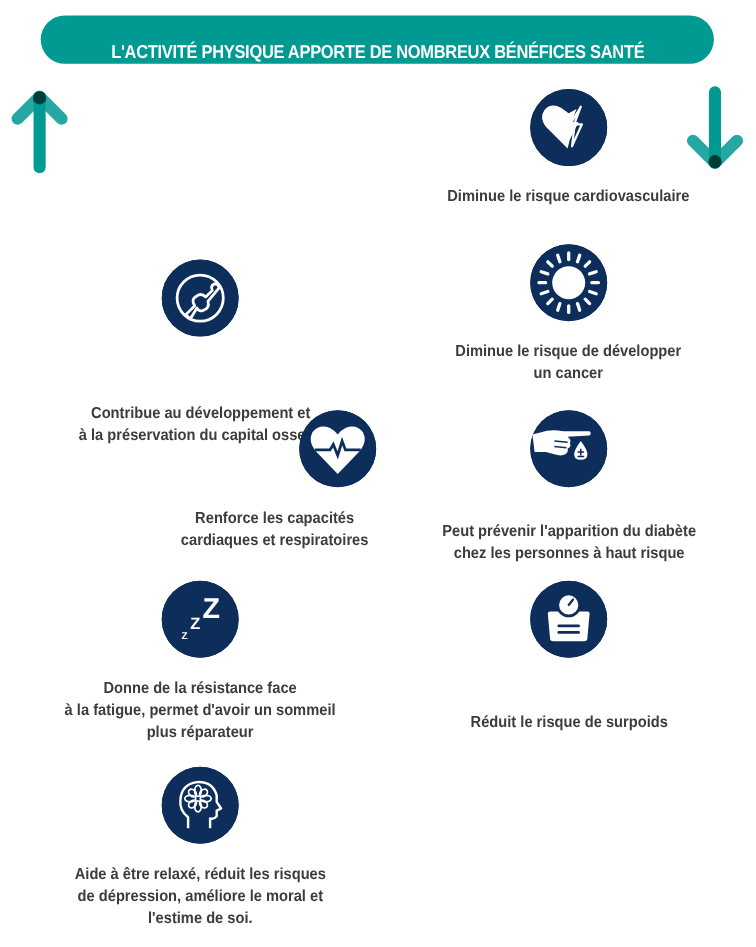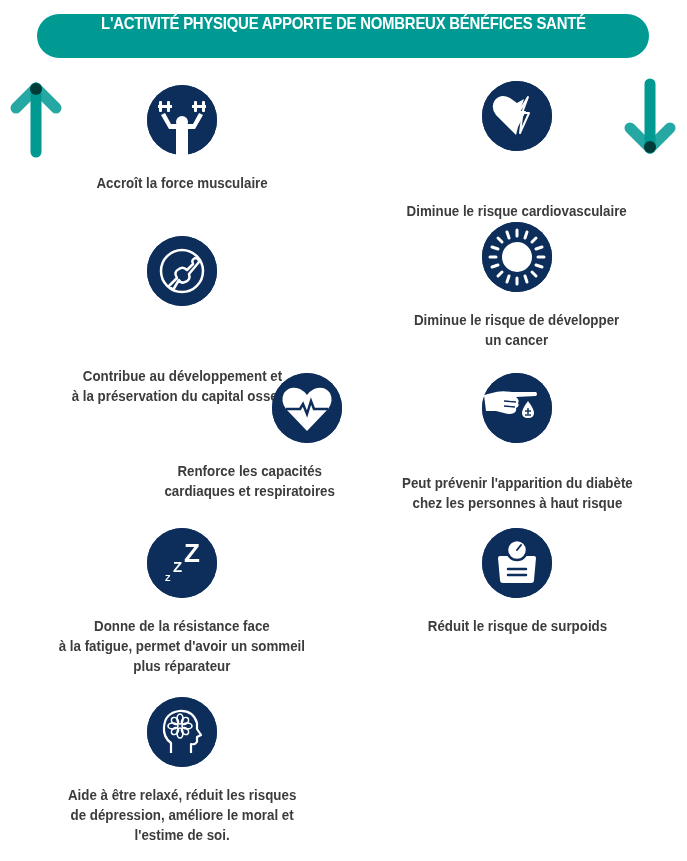--- a/index.html
+++ b/index.html
@@ -4,21 +4,21 @@
   <style>
     * { margin: 0; padding: 0; box-sizing: border-box; }
     html, body {
       width: 687px; height: 861px; background: #ffffff; overflow: hidden;
       font-family: "DejaVu Sans Condensed", "Liberation Sans Narrow", "Liberation Sans", sans-serif;
     }
     .page { position: relative; width: 687px; height: 861px; }
     .banner {
       position: absolute; left: 37px; top: 14px; width: 612px; height: 44px;
       background: #009a93; border-radius: 22px;
-      display: flex; align-items: flex-start; justify-content: center;
+      display: flex; align-items: flex-end; justify-content: center;
     }
     .banner-text {
       color: #ffffff; font-family: "Liberation Sans", sans-serif; font-weight: 700;
       font-size: 17px; letter-spacing: -0.3px; transform: scaleX(0.88); white-space: nowrap;
     }
     .arrow { position: absolute; }
     .arrow-up { left: 8px; top: 78px; width: 56px; height: 80px; }
     .arrow-down { left: 622px; top: 78px; width: 56px; height: 80px; }
 
     .item { position: absolute; width: 320px; display: flex; flex-direction: column; align-items: center; }
@@ -49,36 +49,20 @@
     <circle cx="28" cy="11" r="6" fill="#003d38"></circle>
   </svg>
 
   <svg class="arrow arrow-down" viewBox="0 0 56 80">
     <line x1="28" y1="6" x2="28" y2="70" stroke="#009a93" stroke-width="11" stroke-linecap="round"></line>
     <line x1="28" y1="70" x2="8" y2="50" stroke="#009a93" stroke-width="11" stroke-linecap="round" opacity="0.85"></line>
     <line x1="28" y1="70" x2="48" y2="50" stroke="#009a93" stroke-width="11" stroke-linecap="round" opacity="0.85"></line>
     <circle cx="28" cy="69" r="6" fill="#003d38"></circle>
   </svg>
 
-  <div class="item" style="left:22px; top:85px;">
-    <div class="icon-circle">
-      <svg viewBox="0 0 70 70">
-        <circle cx="35" cy="35" r="35" fill="#0d2d5b"></circle>
-        <circle cx="35" cy="37" r="6" fill="#fff"></circle>
-        <path d="M14 30 L22 44 L29 44 L29 70 L41 70 L41 44 L48 44 L56 30 L52 28 L46 39 L24 39 L18 28 Z" fill="#fff"></path>
-        <rect x="11" y="20" width="14" height="3" fill="#fff"></rect>
-        <rect x="12" y="16" width="3" height="11" rx="1" fill="#fff"></rect>
-        <rect x="20" y="16" width="3" height="11" rx="1" fill="#fff"></rect>
-        <rect x="45" y="20" width="14" height="3" fill="#fff"></rect>
-        <rect x="47" y="16" width="3" height="11" rx="1" fill="#fff"></rect>
-        <rect x="55" y="16" width="3" height="11" rx="1" fill="#fff"></rect>
-      </svg>
-    </div>
-    <div class="label">Accroît la force musculaire</div>
-  </div>
 
   <div class="item" style="left:22px; top:236px;gap:42px;">
     <div class="icon-circle">
       <svg viewBox="0 0 70 70">
         <circle cx="35" cy="35" r="35" fill="#0d2d5b"></circle>
         <circle cx="35" cy="35" r="21" fill="none" stroke="#fff" stroke-width="2.5"></circle>
         <path d="M22 50 L30 42 Q26 36 32 33 Q36 30 40 34 L46 28 Q44 24 48 22 Q52 22 52 26 L42 38 Q44 44 38 46 Q34 48 32 44 L26 54 Z" fill="#0d2d5b" stroke="#fff" stroke-width="2.5" stroke-linejoin="round"></path>
       </svg>
     </div>
     <div class="label">Contribue au développement et
@@ -126,21 +110,21 @@
           <ellipse cx="28" cy="34" rx="3" ry="4" transform="rotate(45 28 34)"></ellipse>
           <ellipse cx="38" cy="34" rx="3" ry="4" transform="rotate(-45 38 34)"></ellipse>
         </g>
       </svg>
     </div>
     <div class="label">Aide à être relaxé, réduit les risques
 de dépression, améliore le moral et
 l'estime de soi.</div>
   </div>
 
-  <div class="item" style="left:357px; top:81px;gap:32px;">
+  <div class="item" style="left:357px; top:81px;">
     <div class="icon-circle">
       <svg viewBox="0 0 70 70">
         <circle cx="35" cy="35" r="35" fill="#0d2d5b"></circle>
         <path d="M34 54 L14 34 Q8 26 13 19 Q19 12 28 17 L35 22 L42 18 L38 30 L44 30 L36 46 Z" fill="#fff"></path>
         <path d="M46 16 L40 32 L47 32 L38 52 L40 36 L34 36 Z" fill="none" stroke="#fff" stroke-width="2" stroke-linejoin="round"></path>
       </svg>
     </div>
     <div class="label">Diminue le risque cardiovasculaire</div>
   </div>
 
@@ -187,21 +171,21 @@
           <line x1="46" y1="35" x2="46" y2="41"></line>
           <line x1="43" y1="38" x2="49" y2="38"></line>
           <line x1="43" y1="42" x2="49" y2="42"></line>
         </g>
       </svg>
     </div>
     <div class="label">Peut prévenir l'apparition du diabète
 chez les personnes à haut risque</div>
   </div>
 
-  <div class="item" style="left:357px; top:528px;">
+  <div class="item" style="left:357px; top:528px;gap:31px;">
     <div class="icon-circle">
       <svg viewBox="0 0 70 70">
         <circle cx="35" cy="35" r="35" fill="#0d2d5b"></circle>
         <path d="M18 28 L52 28 Q54 28 54 30 L52 52 Q52 55 49 55 L21 55 Q18 55 18 52 L16 30 Q16 28 18 28 Z" fill="#fff"></path>
         <circle cx="35" cy="22" r="10" fill="#fff" stroke="#0d2d5b" stroke-width="2.5"></circle>
         <line x1="35" y1="22" x2="39" y2="17" stroke="#0d2d5b" stroke-width="2" stroke-linecap="round"></line>
         <line x1="26" y1="41" x2="44" y2="41" stroke="#0d2d5b" stroke-width="2.5" stroke-linecap="round"></line>
         <line x1="26" y1="47" x2="44" y2="47" stroke="#0d2d5b" stroke-width="2.5" stroke-linecap="round"></line>
       </svg>
     </div>

